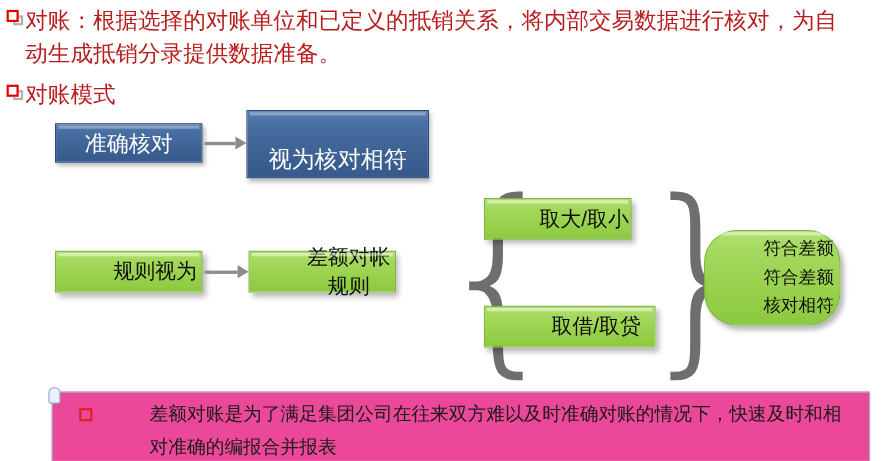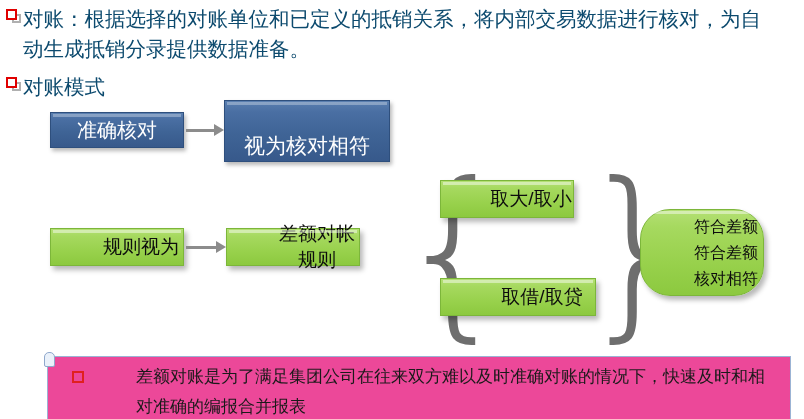--- a/index.html
+++ b/index.html
@@ -46,21 +46,21 @@
     width: 11px;
     height: 11px;
     border: 2px solid #e00000;
     box-sizing: border-box;
     background: #ffffff;
   }
   .bullet-text {
     font-size: 20.5px;
     line-height: 30px;
     letter-spacing: 0px;
-    color: #0c4a6e;
+    color: #b91c1c;
   }
 
   #para-1 { left: 6px;  top: 4px;  width: 790px; }
   #para-1 .bullet-text { width: 745px; }
   #para-2 { left: 6px;  top: 72px; font-family: Liberation Serif, serif; }
 
   
   .shape {
     position: absolute;
     box-sizing: border-box;

